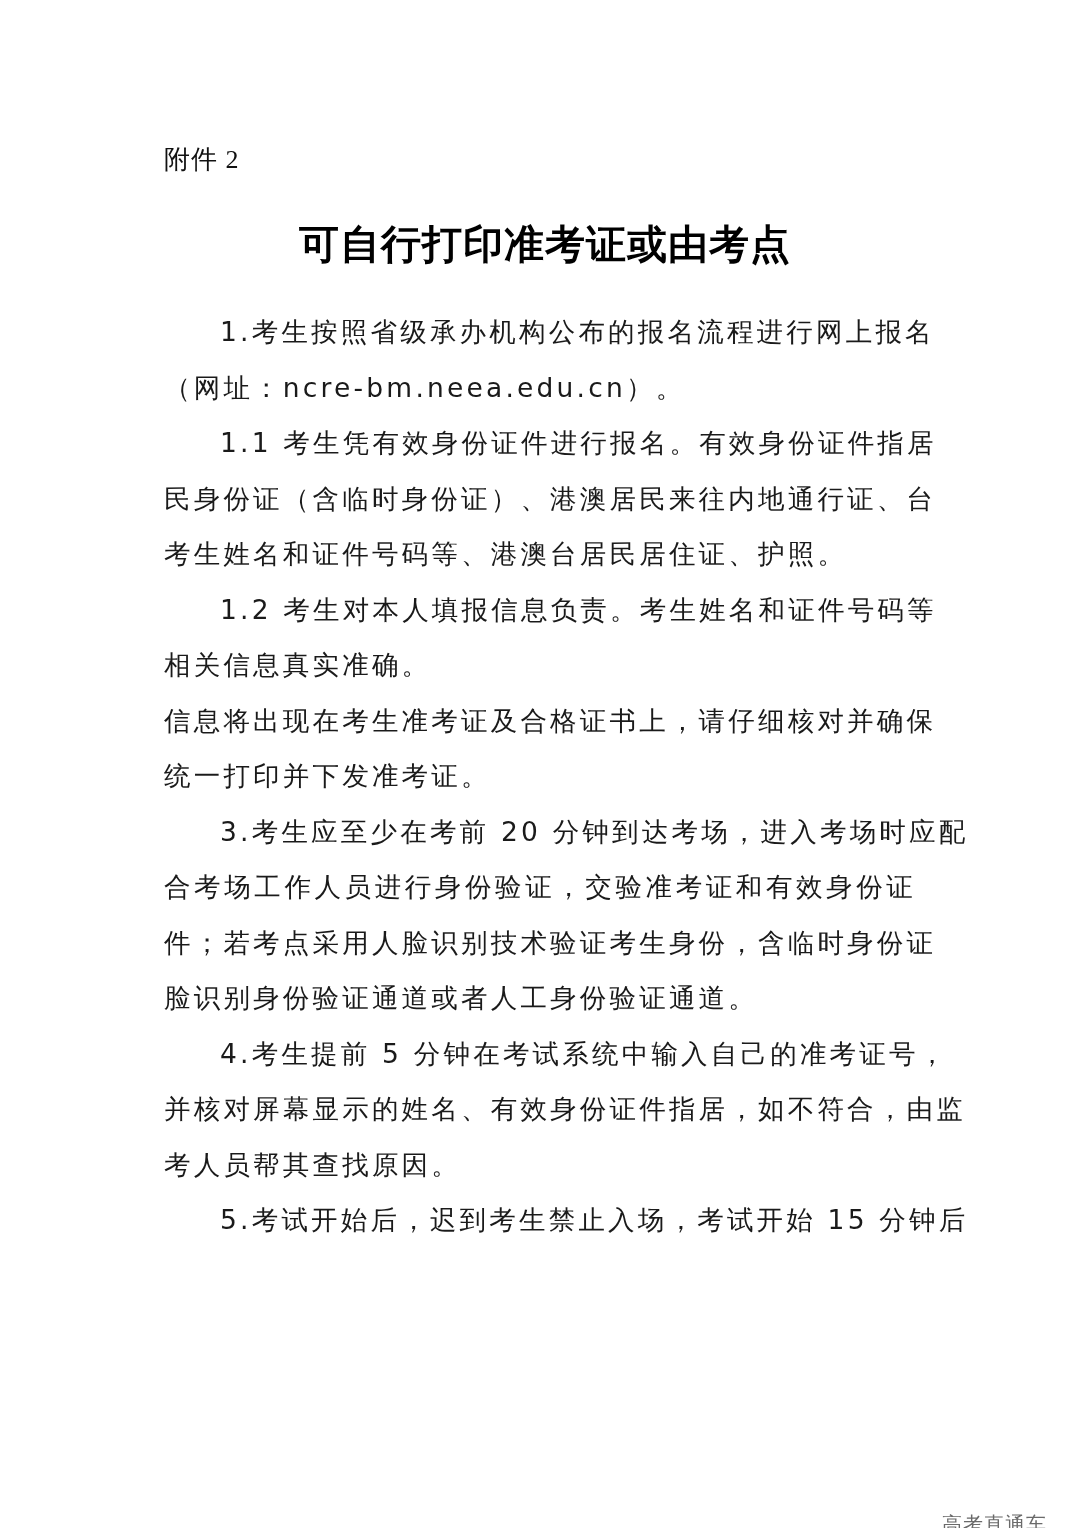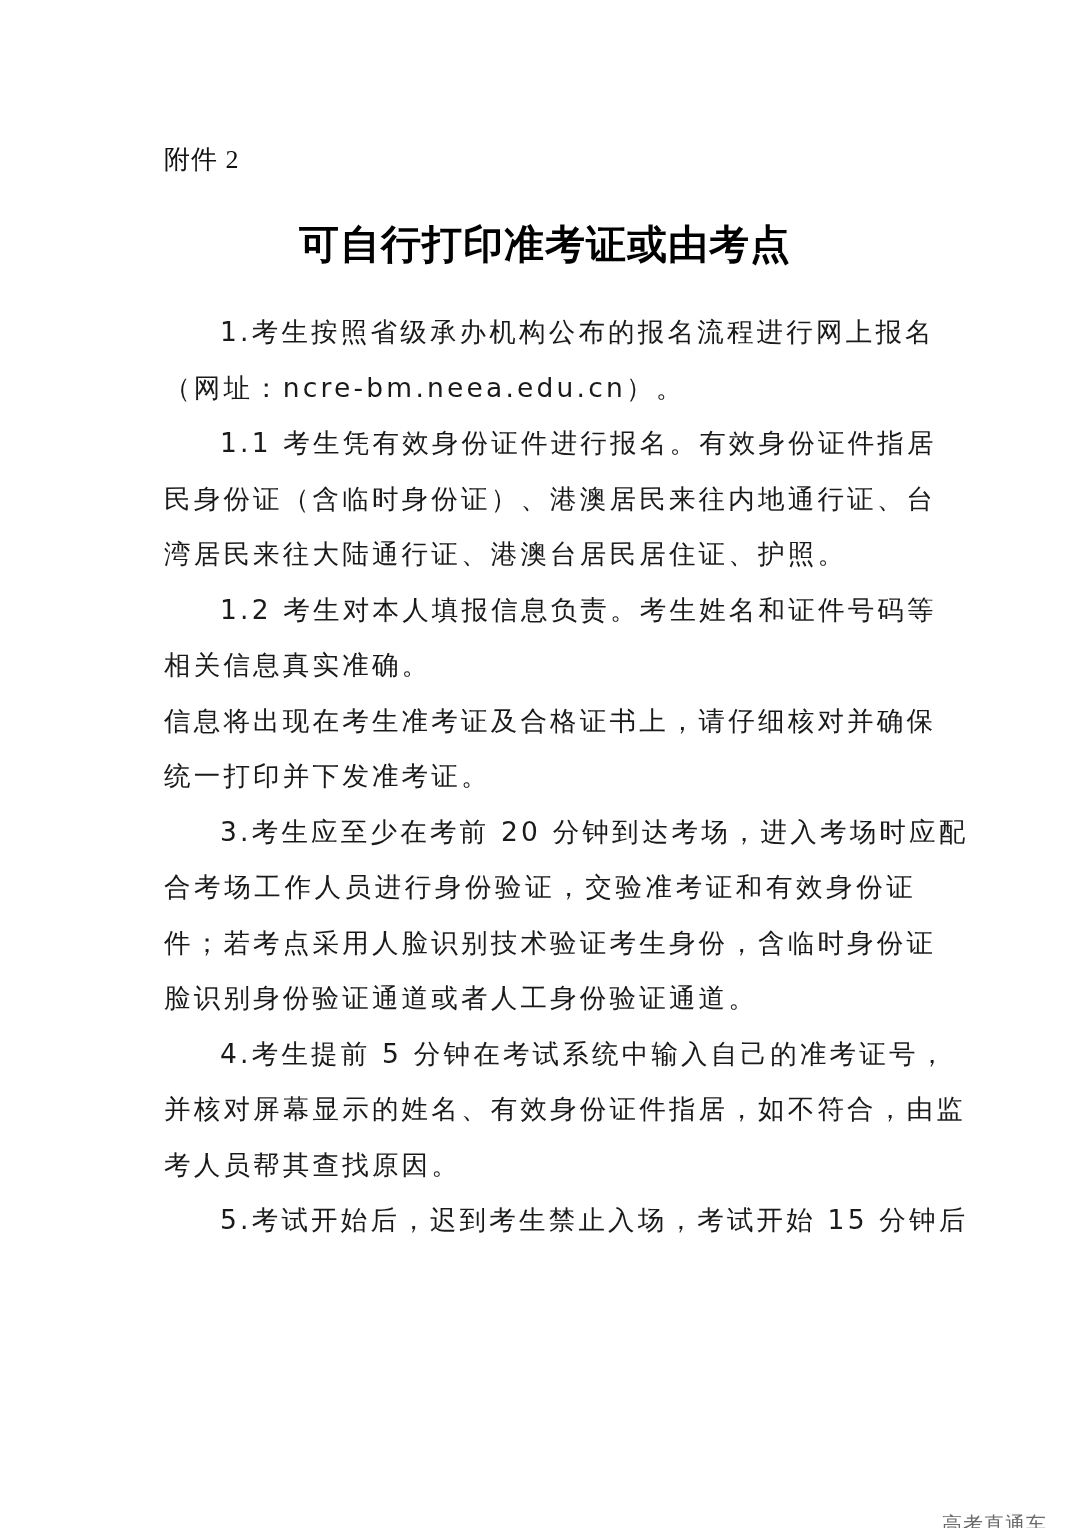--- a/index.html
+++ b/index.html
@@ -96,21 +96,21 @@
   <div class="body-text">
 
     <div class="paragraph">
       <div class="line indent full">1.考生按照省级承办机构公布的报名流程进行网上报名</div>
       <div class="line">（网址：ncre-bm.neea.edu.cn）。</div>
     </div>
 
     <div class="paragraph">
       <div class="line indent full">1.1 考生凭有效身份证件进行报名。有效身份证件指居</div>
       <div class="line full">民身份证（含临时身份证）、港澳居民来往内地通行证、台</div>
-      <div class="line">湾居民来往大陆通行证、港澳台居民居住证、护照。</div>
+      <div class="line">考生姓名和证件号码等、港澳台居民居住证、护照。</div>
     </div>
 
     <div class="paragraph">
       <div class="line indent full">1.2 考生对本人填报信息负责。考生姓名和证件号码等</div>
       <div class="line">相关信息真实准确。</div>
       <div class="line full">信息将出现在考生准考证及合格证书上，请仔细核对并确保</div>
     </div>
 
     <div class="paragraph">
       <div class="line">统一打印并下发准考证。</div>

